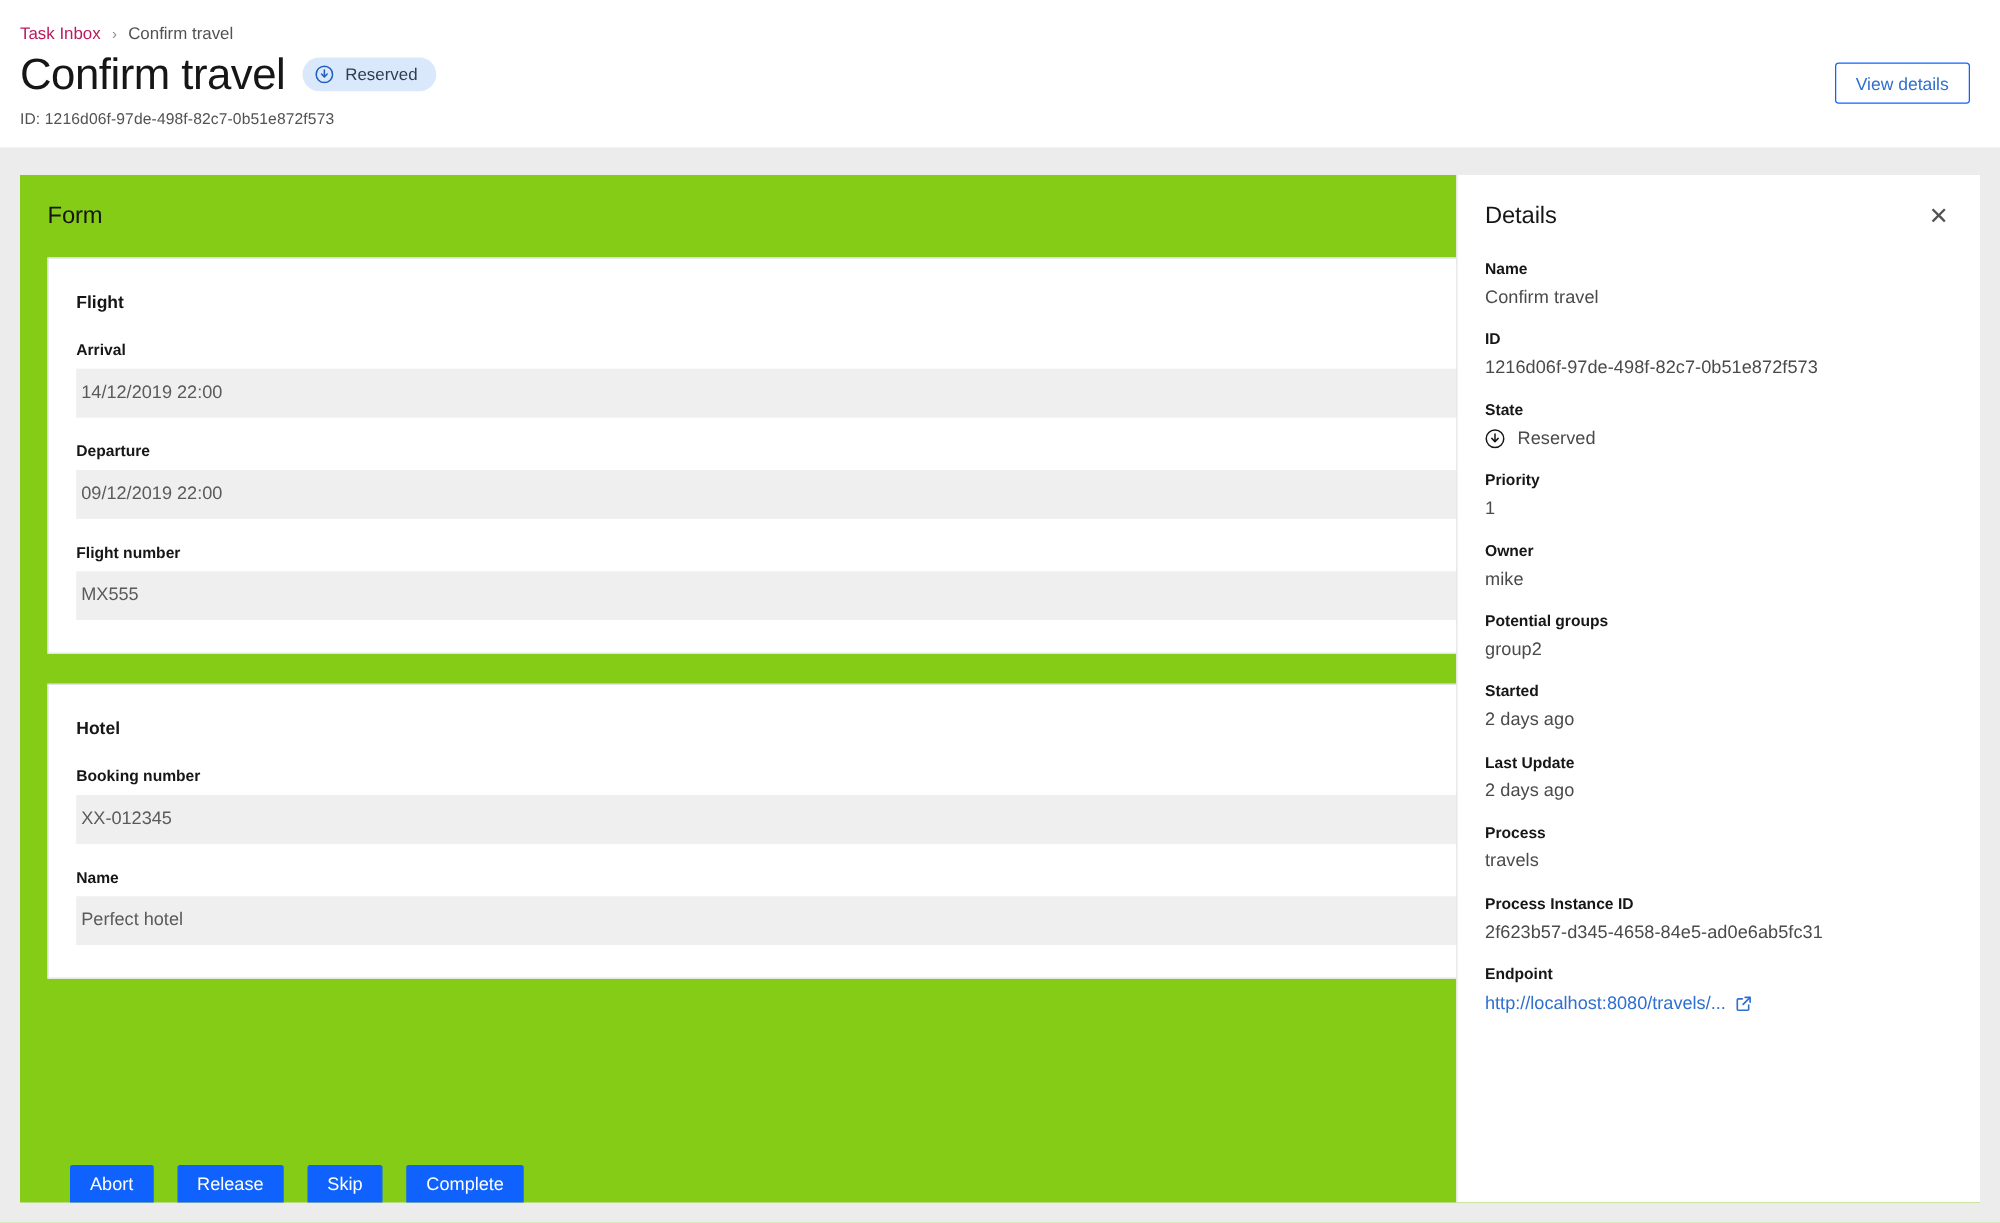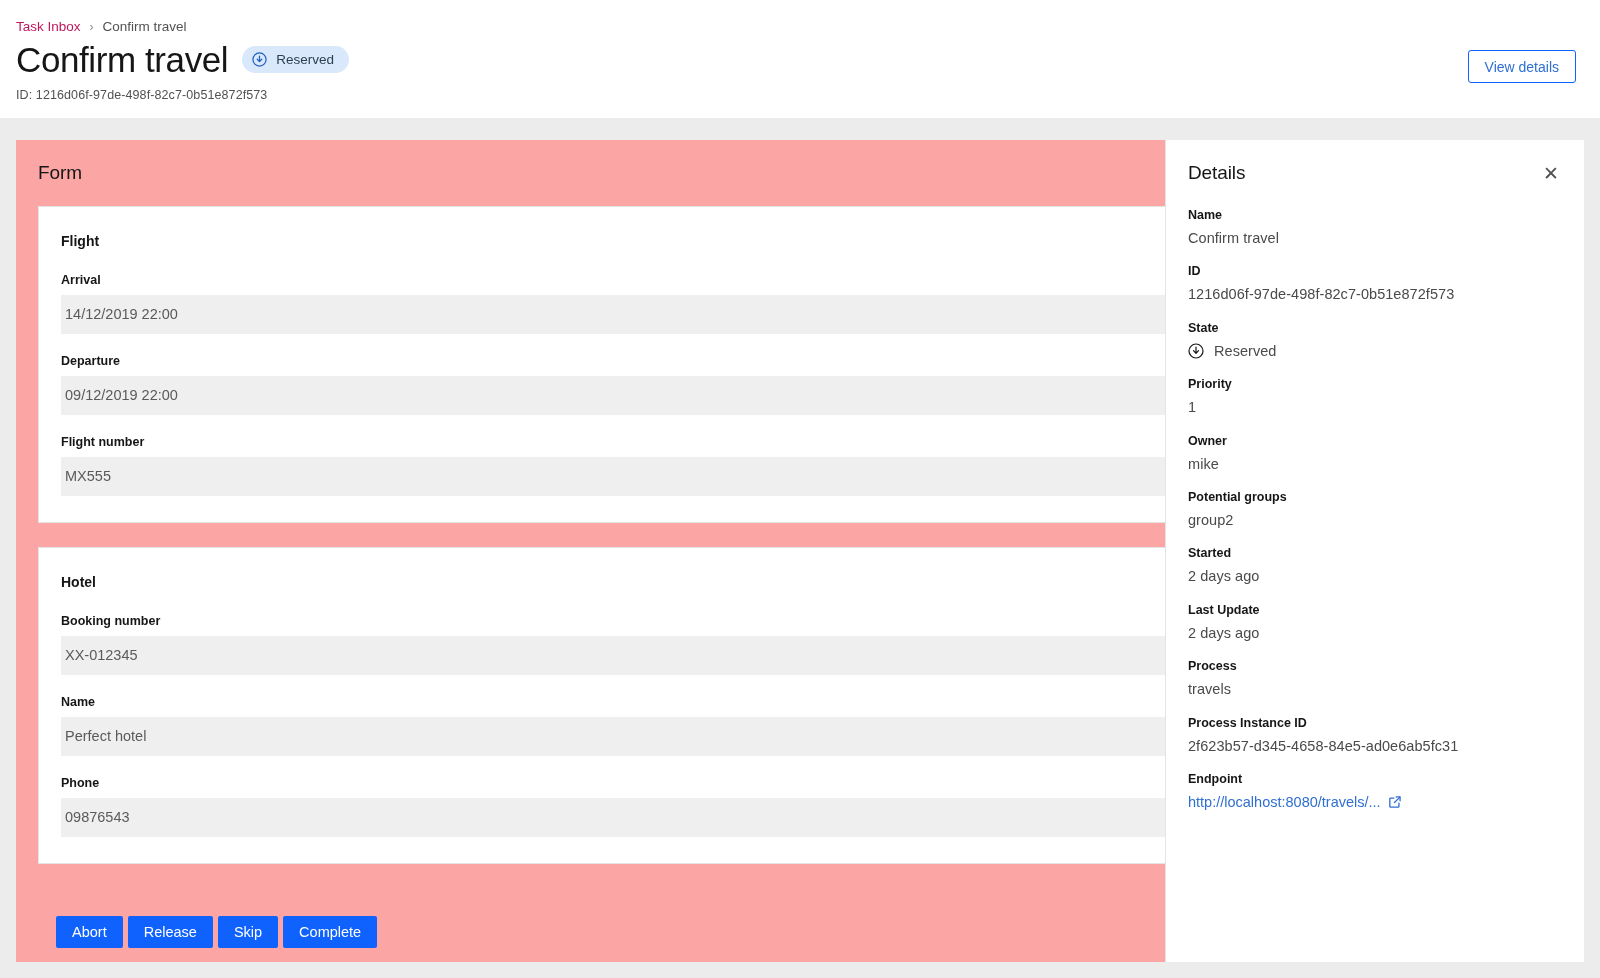--- a/index.html
+++ b/index.html
@@ -119,21 +119,21 @@
     width: 1600px;
     height: 860px;
     background: #ececec;
     padding: 22px 16px 16px 16px;
   }
 
   .content-card {
     position: relative;
     width: 1568px;
     height: 822px;
-    background: #fca5a5;
+    background: #84cc16;
     overflow: hidden;
   }
 
   
   .form-region {
     position: absolute;
     top: 0; left: 0;
     width: 1568px;
     padding: 22px 0 0 22px;
   }
@@ -183,23 +183,23 @@
     font-family: inherit;
     font-size: 14.5px;
     color: #5a5a5a;
     outline: none;
   }
 
   
   .actions {
     position: absolute;
     left: 40px;
-    top: 776px;
-    display: flex;
-    gap: 5px;
+    top: 792px;
+    display: flex;
+    gap: 19px;
   }
   .action-btn {
     height: 32px;
     padding: 0 16px;
     background: #0f62fe;
     border: none;
     border-radius: 2px;
     color: #ffffff;
     font-family: inherit;
     font-size: 14.5px;
@@ -342,24 +342,20 @@
           <div class="field">
             <label class="field-label">Booking number</label>
             <input class="field-input" type="text" value="XX-012345" style="">
           </div>
 
           <div class="field">
             <label class="field-label">Name</label>
             <input class="field-input" type="text" value="Perfect hotel" style="">
           </div>
 
-          <div class="field">
-            <label class="field-label">Phone</label>
-            <input class="field-input" type="text" value="09876543" style="">
-          </div>
         </div>
       </div>
 
       <div class="actions">
         <button class="action-btn">Abort</button>
         <button class="action-btn">Release</button>
         <button class="action-btn">Skip</button>
         <button class="action-btn">Complete</button>
       </div>
 

